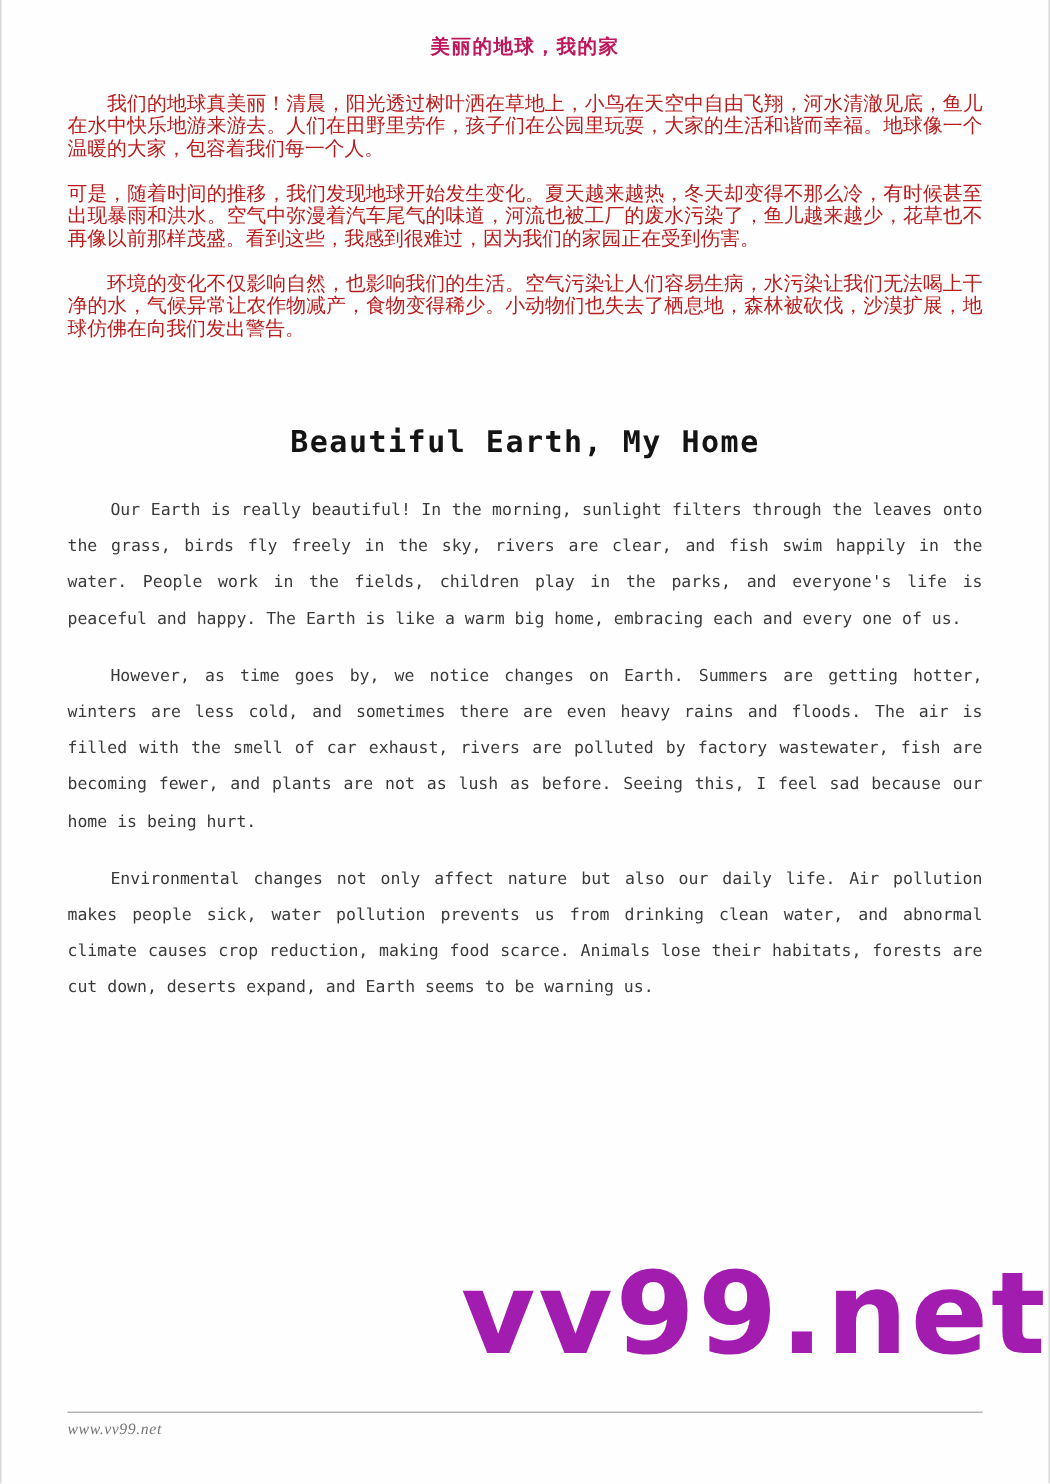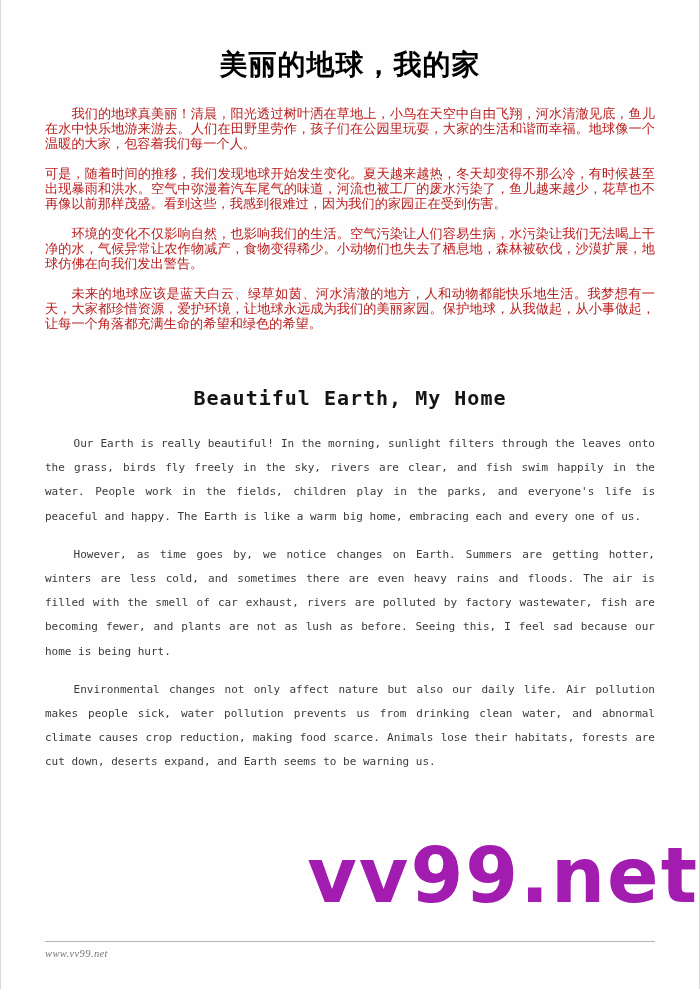--- a/index.html
+++ b/index.html
@@ -44,27 +44,27 @@
     color: #a21caf;
     z-index: 1;
     user-select: none;
     white-space: nowrap;
     line-height: 1;
   }
 
   
   .cn-title {
     margin: 0;
-    padding-top: 46px;
+    padding-top: 22px;
     text-align: center;
     font-family: "DejaVu Sans", "Liberation Sans", sans-serif;
     font-weight: bold;
-    font-size: 28px;
+    font-size: 13px;
     letter-spacing: 1px;
-    color: #000000;
+    color: #be185d;
   }
   .cn-body {
     margin-top: 22px;
   }
   .cn-p {
     margin: 0 0 15px 0;
     text-indent: 2em;
     font-family: "DejaVu Serif", "Liberation Serif", serif;
     font-size: 13.2px;
     line-height: 15px;
@@ -129,21 +129,20 @@
   <div class="watermark">vv99.net</div>
 
   <div class="content">
 
     <h1 class="cn-title">美丽的地球，我的家</h1>
 
     <div class="cn-body">
       <p class="cn-p">我们的地球真美丽！清晨，阳光透过树叶洒在草地上，小鸟在天空中自由飞翔，河水清澈见底，鱼儿在水中快乐地游来游去。人们在田野里劳作，孩子们在公园里玩耍，大家的生活和谐而幸福。地球像一个温暖的大家，包容着我们每一个人。</p>
       <p class="cn-p no-indent">可是，随着时间的推移，我们发现地球开始发生变化。夏天越来越热，冬天却变得不那么冷，有时候甚至出现暴雨和洪水。空气中弥漫着汽车尾气的味道，河流也被工厂的废水污染了，鱼儿越来越少，花草也不再像以前那样茂盛。看到这些，我感到很难过，因为我们的家园正在受到伤害。</p>
       <p class="cn-p">环境的变化不仅影响自然，也影响我们的生活。空气污染让人们容易生病，水污染让我们无法喝上干净的水，气候异常让农作物减产，食物变得稀少。小动物们也失去了栖息地，森林被砍伐，沙漠扩展，地球仿佛在向我们发出警告。</p>
-      <p class="cn-p">未来的地球应该是蓝天白云、绿草如茵、河水清澈的地方，人和动物都能快乐地生活。我梦想有一天，大家都珍惜资源，爱护环境，让地球永远成为我们的美丽家园。保护地球，从我做起，从小事做起，让每一个角落都充满生命的希望和绿色的希望。</p>
     </div>
 
     <h2 class="en-title">Beautiful Earth, My Home</h2>
 
     <div class="en-body">
       <p class="en-p">Our Earth is really beautiful! In the morning, sunlight filters through the leaves onto the grass, birds fly freely in the sky, rivers are clear, and fish swim happily in the water. People work in the fields, children play in the parks, and everyone's life is peaceful and happy. The Earth is like a warm big home, embracing each and every one of us.</p>
       <p class="en-p">However, as time goes by, we notice changes on Earth. Summers are getting hotter, winters are less cold, and sometimes there are even heavy rains and floods. The air is filled with the smell of car exhaust, rivers are polluted by factory wastewater, fish are becoming fewer, and plants are not as lush as before. Seeing this, I feel sad because our home is being hurt.</p>
       <p class="en-p">Environmental changes not only affect nature but also our daily life. Air pollution makes people sick, water pollution prevents us from drinking clean water, and abnormal climate causes crop reduction, making food scarce. Animals lose their habitats, forests are cut down, deserts expand, and Earth seems to be warning us.</p>
 
     </div>

